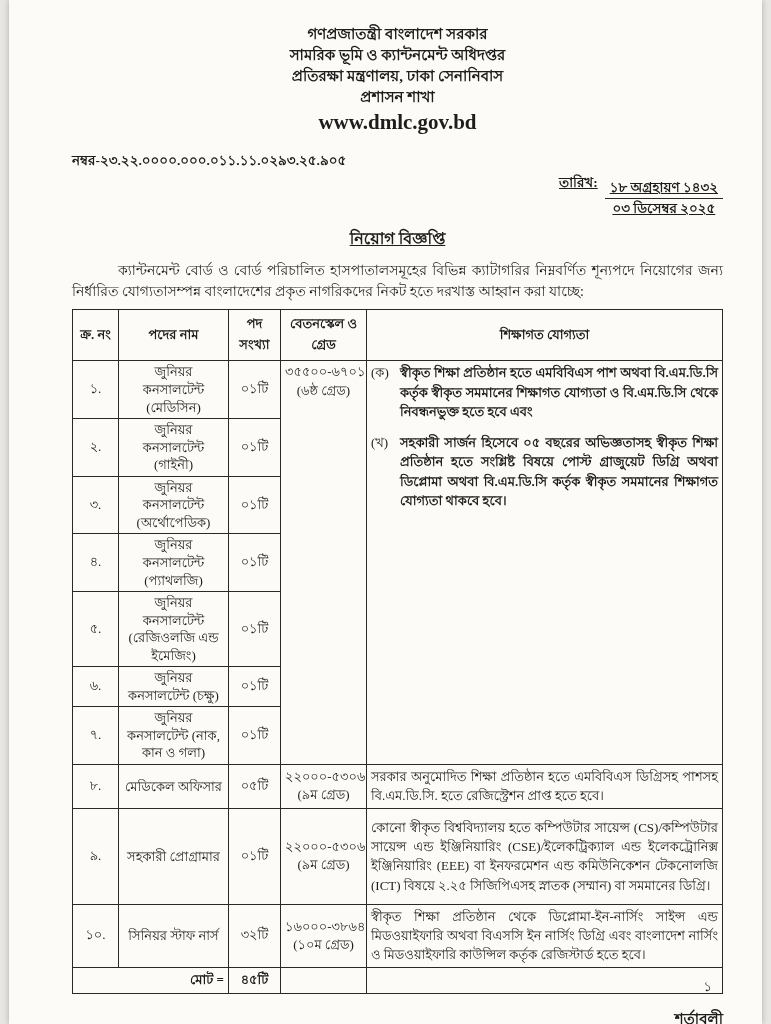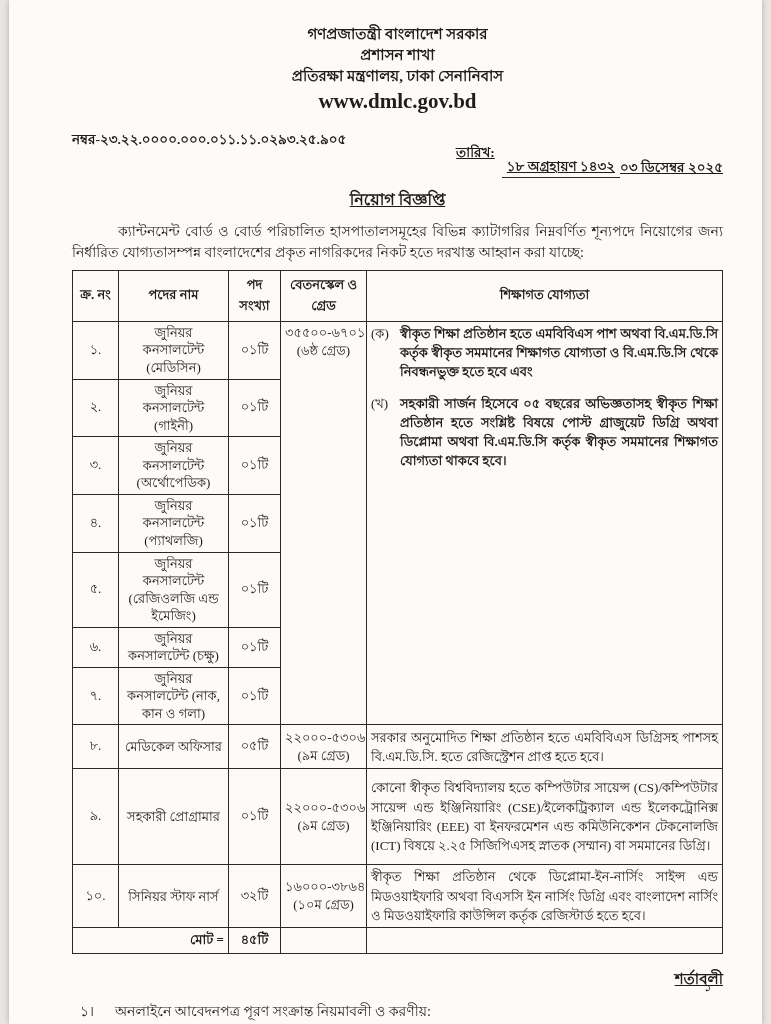--- a/index.html
+++ b/index.html
@@ -12,21 +12,21 @@
     font-family:"Liberation Serif","DejaVu Serif",serif;
     padding:24px 39px 0 63px;
     position:relative;
     box-shadow:0 0 6px rgba(0,0,0,.25);
   }
   .doc-header { text-align:center; font-size:15px; line-height:1.40; font-weight:600; }
   .doc-header .site { font-weight:700; font-size:21px; }
 
   .memo-row { display:flex; justify-content:space-between; align-items:flex-start; margin-top:13px; font-size:13.5px; font-weight:600; }
   .date-wrap { display:flex; gap:7px; align-items:center;text-decoration:underline; }
-  .date-frac { display:inline-flex; flex-direction:row; text-align:center; line-height:1.3;margin-top:29px; }
+  .date-frac { display:inline-flex; flex-direction:column; text-align:center; line-height:1.3;margin-top:29px; }
   .date-frac .top { border-bottom:1.4px solid #2a2927; padding:0 5px 1px 5px; }
   .date-frac .bottom { padding-top:1px; }
 
   .doc-title { text-align:center; font-size:16px; font-weight:700; text-decoration:underline; margin:9px 0 7px 0; }
 
   .intro { font-size:14px; line-height:1.5; text-align:justify; text-indent:46px; margin-bottom:7px; font-weight:500; }
 
   table.recruit { width:100%; border-collapse:collapse; font-size:13px; table-layout:fixed; }
   table.recruit th, table.recruit td { border:1.5px solid #2a2927; padding:2px 4px; overflow:hidden; }
   table.recruit th { font-weight:700; text-align:center; padding:4px 2px; font-size:13px; }
@@ -53,22 +53,23 @@
   .term-no { flex:0 0 20px; }
   .page-number { position:absolute; right:50px; bottom:26px; font-size:13px; }
 </style>
 </head>
 <body>
 
 <div class="page">
 
   <div class="doc-header">
     <div>গণপ্রজাতন্ত্রী বাংলাদেশ সরকার</div>
+    <div>সামরিক ভূমি ও ক্যান্টনমেন্ট অধিদপ্তর</div>
+    <div>প্রতিরক্ষা মন্ত্রণালয়, ঢাকা সেনানিবাস</div>
     <div>প্রশাসন শাখা</div>
-    <div>প্রতিরক্ষা মন্ত্রণালয়, ঢাকা সেনানিবাস</div>
     <div class="site">www.dmlc.gov.bd</div>
   </div>
 
   <div class="memo-row">
     <span>নম্বর-২৩.২২.০০০০.০০০.০১১.১১.০২৯৩.২৫.৯০৫</span>
     <span class="date-wrap">
       <span>তারিখ:</span>
       <span class="date-frac">
         <span class="top">১৮ অগ্রহায়ণ ১৪৩২</span>
         <span class="bottom">০৩ ডিসেম্বর ২০২৫</span>

